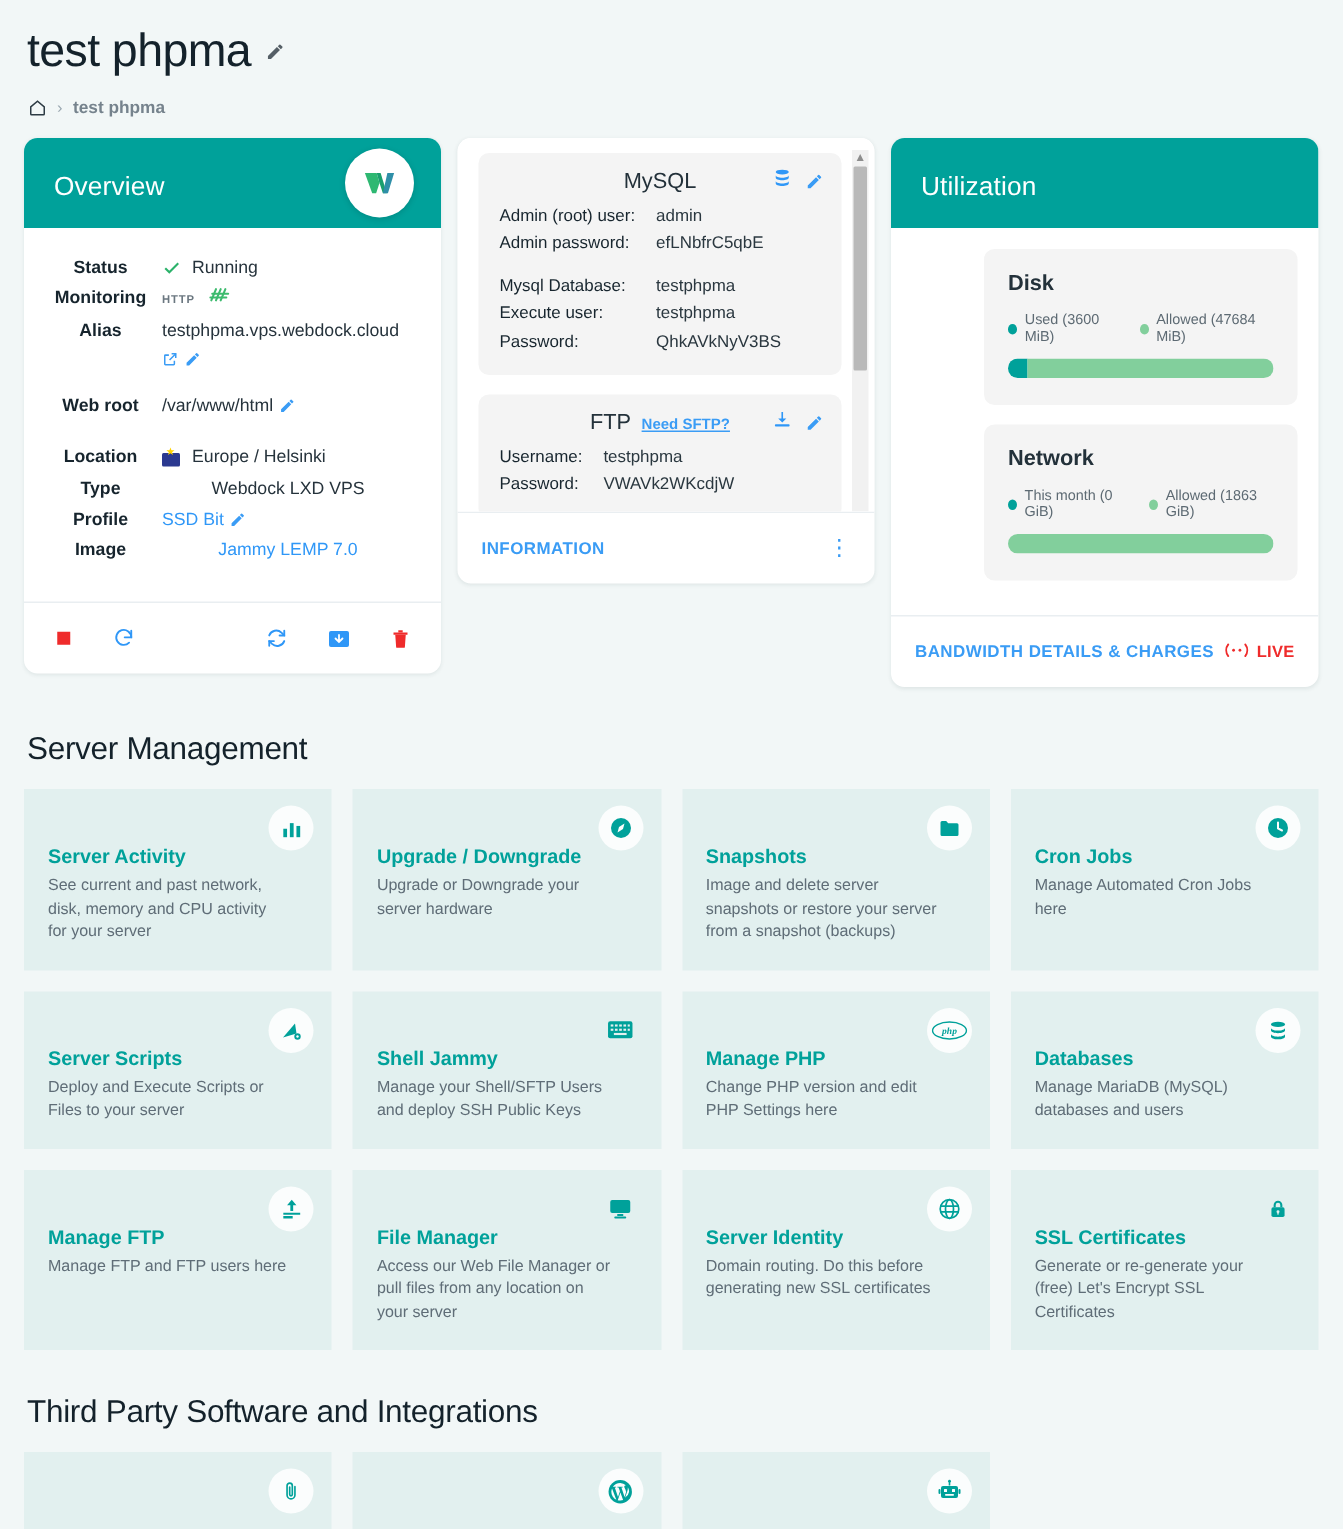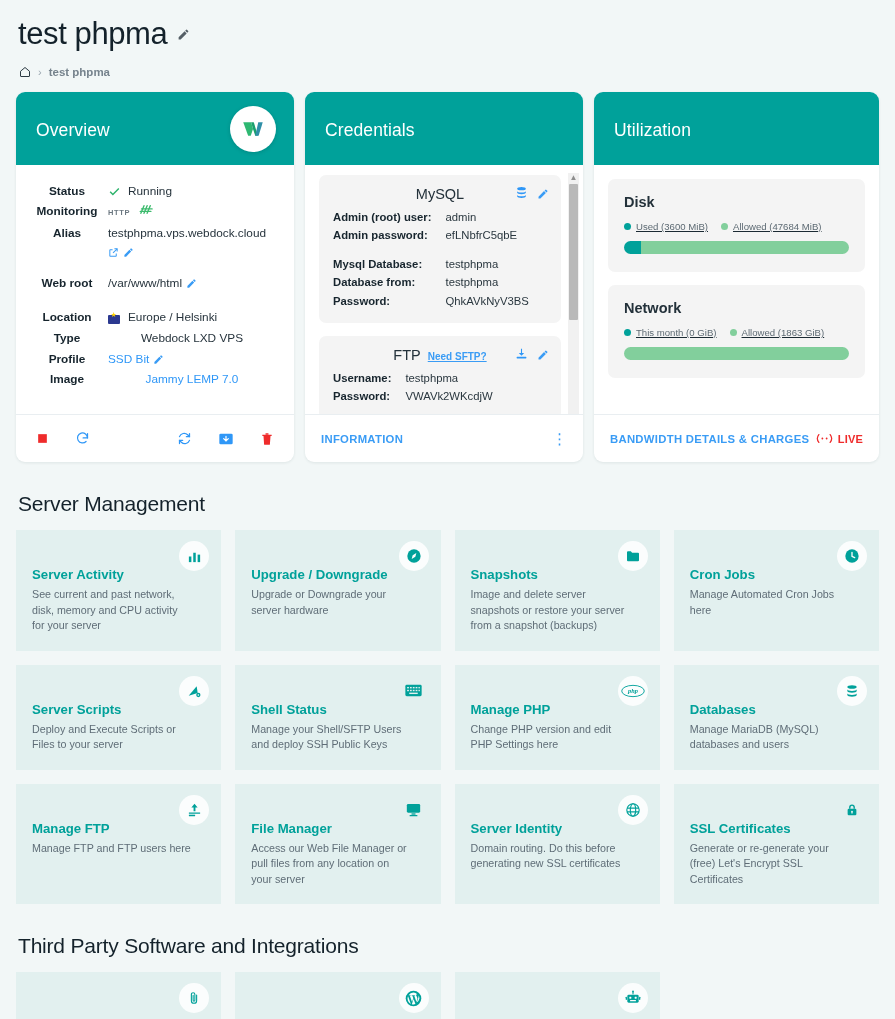--- a/index.html
+++ b/index.html
@@ -38,21 +38,21 @@
     align-items: start;
   }
   .card {
     background: #ffffff;
     border-radius: 9px;
     overflow: hidden;
     box-shadow: 0 1px 3px rgba(20,50,60,.09);
   }
   .card-head {
     background: #00a19a;
-    height: 73px;
+    height: 60px;
     display: flex; align-items: center; justify-content: space-between;
     padding: 4px 18px 0 20px;
     position: relative;
   }
   .card-head h2 {
     color: #ffffff; font-size: 17.5px; font-weight: 400; letter-spacing: .1px;
   }
   .brand-logo {
     width: 46px; height: 46px; border-radius: 50%;
     background: #fff; display: flex; align-items: center; justify-content: center;
@@ -108,40 +108,40 @@
   .cred-box h3 {
     font-size: 14.5px; font-weight: 400; color: #23313a; margin-bottom: 6px;
     display: flex; align-items: baseline; gap: 7px; justify-content: center;
   }
   .cred-box h3 .sub { font-size: 10px; font-weight: 700; color: #3a9cf5; }
   .cred-actions {
     position: absolute; right: 12px; top: 10px; display: flex; gap: 9px; align-items: center;
   }
   .cred-table { border-collapse: collapse; font-size: 11.3px; }
   .cred-table td { padding: 1px 0; line-height: 1.45; }
-  .cred-table td.k { font-weight: 700; color: #17252e; padding-right: 14px; white-space: nowrap; }
+  .cred-table td.k { font-weight: 400; color: #17252e; padding-right: 14px; white-space: nowrap; }
   .cred-table td.v { color: #2a3views; color: #2a373f; }
   .cred-table tr.gap td { height: 10px; padding: 0; }
   .scrollbar {
     position: absolute; right: 4px; top: 8px; bottom: 0; width: 11px;
     background: #f1f1f1; display: flex; flex-direction: column; align-items: center;
   }
   .sb-arrow { font-size: 8px; color: #8d8d8d; line-height: 10px; }
   .sb-thumb { width: 9px; height: 136px; background: #b9b9b9; border-radius: 1px; margin-top: 1px; }
 
   .foot-link {
     font-size: 11.3px; font-weight: 700; color: #3a9cf5; letter-spacing: .3px; text-decoration: none;
   }
   .kebab { color: #3a9cf5; font-size: 15px; line-height: 1; letter-spacing: 0; }
 
   
-  .util-body { padding: 14px 14px 10px 14px; min-height: 249px; }
+  .util-body { padding: 14px 14px 10px 14px; min-height: 249px; margin-left: 48px; }
   .util-box { background: #f4f4f4; border-radius: 7px; padding: 15px 16px 18px 16px; margin-bottom: 13px; }
   .util-box h3 { font-size: 14.5px; font-weight: 700; color: #23313a; margin-bottom: 11px; }
-  .legend { display: flex; gap: 13px; align-items: flex-start; margin-bottom: 9px; text-decoration: underline; }
+  .legend { display: flex; gap: 13px; align-items: flex-start; margin-bottom: 9px; }
   .legend span { font-size: 9.6px; color: #5d6a73; display: flex; align-items: center; gap: 5px; }
   .dot { width: 7px; height: 7px; border-radius: 50%; display: inline-block; }
   .bar { height: 13px; border-radius: 7px; overflow: hidden; display: flex; }
   .bar .seg-used { background: #00a19a; }
   .bar .seg-free { background: #82cf9c; flex: 1; }
   .live-badge { display: flex; align-items: center; gap: 5px; margin-left: auto; }
   .live-badge .lbl { color: #ef2b2b; font-weight: 700; font-size: 11px; letter-spacing: .2px; }
 
   
   .section-title {
@@ -349,23 +349,20 @@
                 <path d="M6 7h12l-1 14a1 1 0 0 1-1 1H8a1 1 0 0 1-1-1L6 7z"></path>
                 <path d="M4 4.5h16V7H4z"></path>
                 <path d="M9.5 2h5v2.5h-5z"></path>
               </svg>
           </button>
         </div>
       </div>
     </div>
 
     <div class="card">
-      <div class="card-head">
-        <h2>Credentials</h2>
-      </div>
 
       <div class="cred-scroll">
 
         <div class="cred-box">
           <div class="cred-actions">
             <span>
               <svg width="13" height="13" viewBox="0 0 24 24" fill="#2f97f7">
                   <ellipse cx="12" cy="5" rx="8" ry="3"></ellipse>
                   <path d="M4 9c0 1.7 3.6 3 8 3s8-1.3 8-3v3c0 1.7-3.6 3-8 3s-8-1.3-8-3V9z"></path>
                   <path d="M4 16c0 1.7 3.6 3 8 3s8-1.3 8-3v3c0 1.7-3.6 3-8 3s-8-1.3-8-3v-3z"></path>
@@ -391,21 +388,21 @@
               <td class="v">efLNbfrC5qbE</td>
             </tr>
             <tr class="gap">
                   <td colspan="2"></td>
                 </tr>
             <tr>
               <td class="k">Mysql Database:</td>
               <td class="v">testphpma</td>
             </tr>
             <tr>
-              <td class="k">Database from:</td>
+              <td class="k">Execute user:</td>
               <td class="v">testphpma</td>
             </tr>
             <tr>
               <td class="k">Password:</td>
               <td class="v">QhkAVkNyV3BS</td>
             </tr>
           </tbody>
             </table>
         </div>
 
@@ -584,21 +581,21 @@
               <rect x="19" y="4" width="2" height="2"></rect>
               <rect x="3" y="8" width="2.5" height="2"></rect>
               <rect x="7" y="8" width="2.5" height="2"></rect>
               <rect x="11" y="8" width="2.5" height="2"></rect>
               <rect x="15" y="8" width="2.5" height="2"></rect>
               <rect x="19" y="8" width="2" height="2"></rect>
               <rect x="6" y="12" width="12" height="2"></rect>
             </g>
           </svg>
       </div>
-      <h4>Shell Status</h4>
+      <h4>Shell Jammy</h4>
       <p>Manage your Shell/SFTP Users and deploy SSH Public Keys</p>
     </div>
 
     <div class="tile">
       <div class="tile-icon-wrap">
         <svg width="24" height="14" viewBox="0 0 34 18">
             <ellipse cx="17" cy="9" rx="16" ry="8" fill="none" stroke="currentColor" stroke-width="1.3"></ellipse>
             <text x="17" y="12.5" font-family="'Liberation Serif',serif" font-size="9" font-style="italic" font-weight="700" fill="currentColor" text-anchor="middle">php</text>
           </svg>
       </div>

